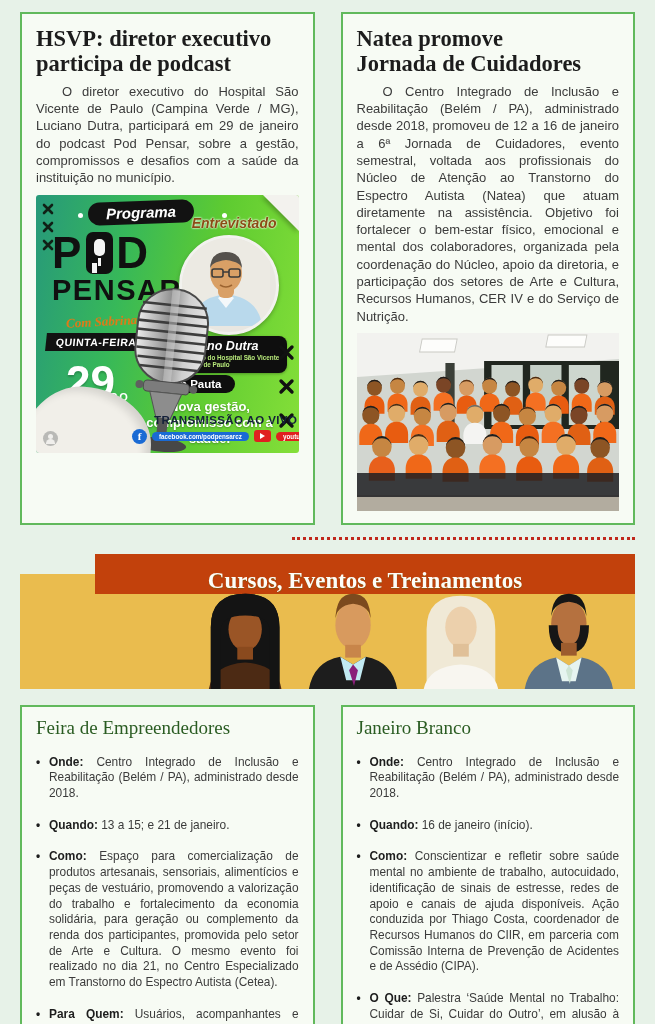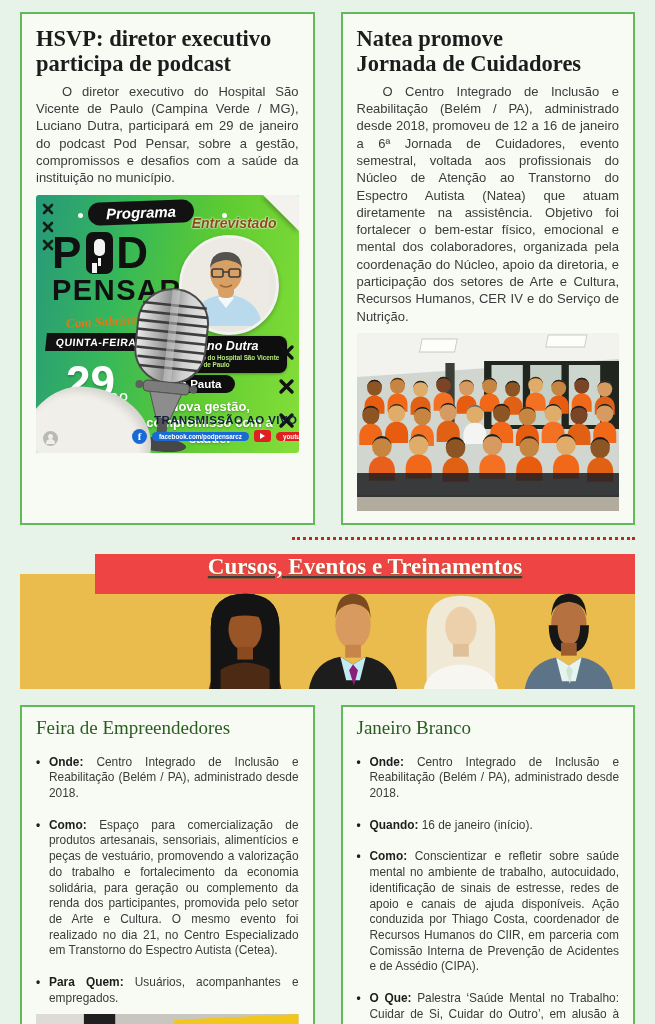--- a/index.html
+++ b/index.html
@@ -16,22 +16,22 @@
   ul.facts{list-style:none;margin:2px 0 0;padding:0;font-size:11.9px;line-height:1.32;text-align:justify;}
   ul.facts li{position:relative;padding-left:13px;margin:16px 0 1px;}
   ul.facts li::before{content:"•";position:absolute;left:0;top:0;color:#1d1d1d;font-weight:bold;}
   ul.facts b{color:#1d1d1d;}
   .photo{display:block;width:100%;margin-top:8px;}
   
   .dotsep{height:0;border-top:3.5px dotted #c0281c;margin:12px 20px 0 292px;}
   
   .banner{position:relative;margin:14px 20px 0;height:135px;}
   .banner .band{position:absolute;left:0;right:0;top:20px;bottom:0;background:#eabc4e;}
-  .banner .bar{position:absolute;left:75px;right:0;top:0;height:40px;background:#ef4444;
-               display:flex;align-items:flex-start;justify-content:center;text-decoration:underline;}
+  .banner .bar{position:absolute;left:75px;right:0;top:0;height:40px;background:#c2410c;
+               display:flex;align-items:flex-end;justify-content:center;}
   .banner .bar span{font-family:"Liberation Serif",serif;font-weight:700;font-size:23px;color:#fdfdf8;
                     text-shadow:0 1px 1px rgba(60,110,20,.45);}
   .banner svg.people{position:absolute;right:2px;bottom:0;width:452px;height:103px;}
   .row.bottom{margin-top:16px;}
   
   .poster{position:relative;height:258px;margin-top:8px;overflow:hidden;border-radius:3px;
           background:linear-gradient(100deg,#27997a 0%,#37b859 32%,#5ecb31 62%,#85df39 100%);}
   .corner{position:absolute;top:0;right:0;width:0;height:0;
           border-left:36px solid transparent;border-top:36px solid #f3f2ee;filter:drop-shadow(-2px 2px 2px rgba(0,0,0,.25));}
   .xmarks{position:absolute;}
@@ -296,20 +296,21 @@
       </g>
     </svg>
   </div>
 
   <div class="row bottom">
 
     <div class="card">
       <h2 class="art">Feira de Empreendedores</h2>
       <ul class="facts">
         <li><b>Onde:</b> <span>Centro Integrado de Inclusão e Reabilitação (Belém / PA), administrado desde 2018.</span></li>
+        <li><b>Quando:</b> <span>13 a 15; e 21 de janeiro.</span></li>
         <li><b>Como:</b> <span>Espaço para comercialização de produtos artesanais, sensoriais, alimentícios e peças de vestuário, promovendo a valorização do trabalho e fortalecimento da economia solidária, para geração ou complemento da renda dos participantes, promovida pelo setor de Arte e Cultura. O mesmo evento foi realizado no dia 21, no Centro Especializado em Transtorno do Espectro Autista (Cetea).</span></li>
         <li><b>Para Quem:</b> <span>Usuários, acompanhantes e empregados.</span></li>
       </ul>
       <svg class="photo" height="112" viewBox="0 0 285 112" preserveAspectRatio="none">
         <rect width="285" height="112" fill="#c9c6c0"></rect>
         <rect x="0" y="0" width="68" height="112" fill="#dedbd4"></rect>
         <rect x="16" y="10" width="26" height="68" fill="#978f83"></rect>
         <rect x="52" y="0" width="34" height="10" fill="#1f1f1f"></rect>
         <polygon points="150,6 285,0 285,80 150,66" fill="#f1c61d"></polygon>
         <text x="158" y="44" font-family="Liberation Sans, sans-serif" font-size="26" font-weight="bold" fill="#33331c" opacity=".85" letter-spacing="2" transform="rotate(-2 158 44)">AUDITÓRI</text>

